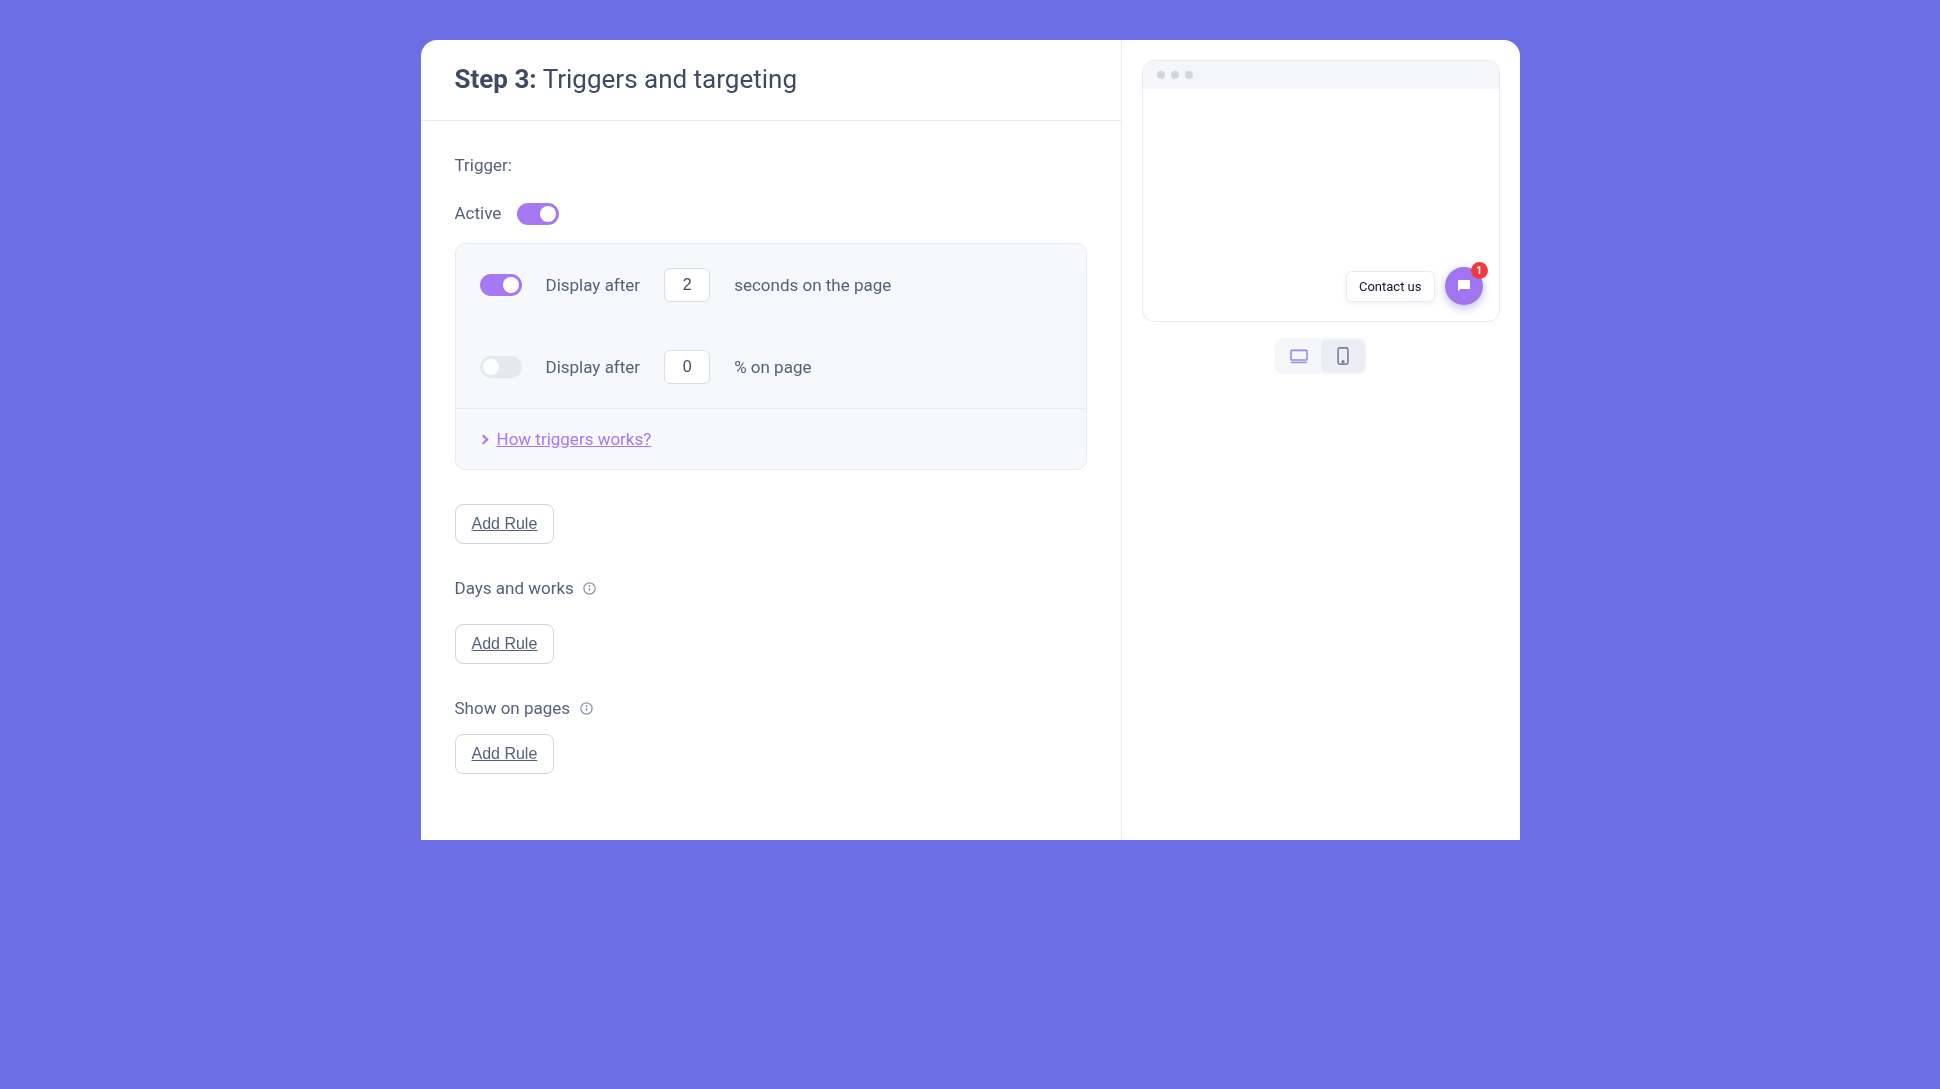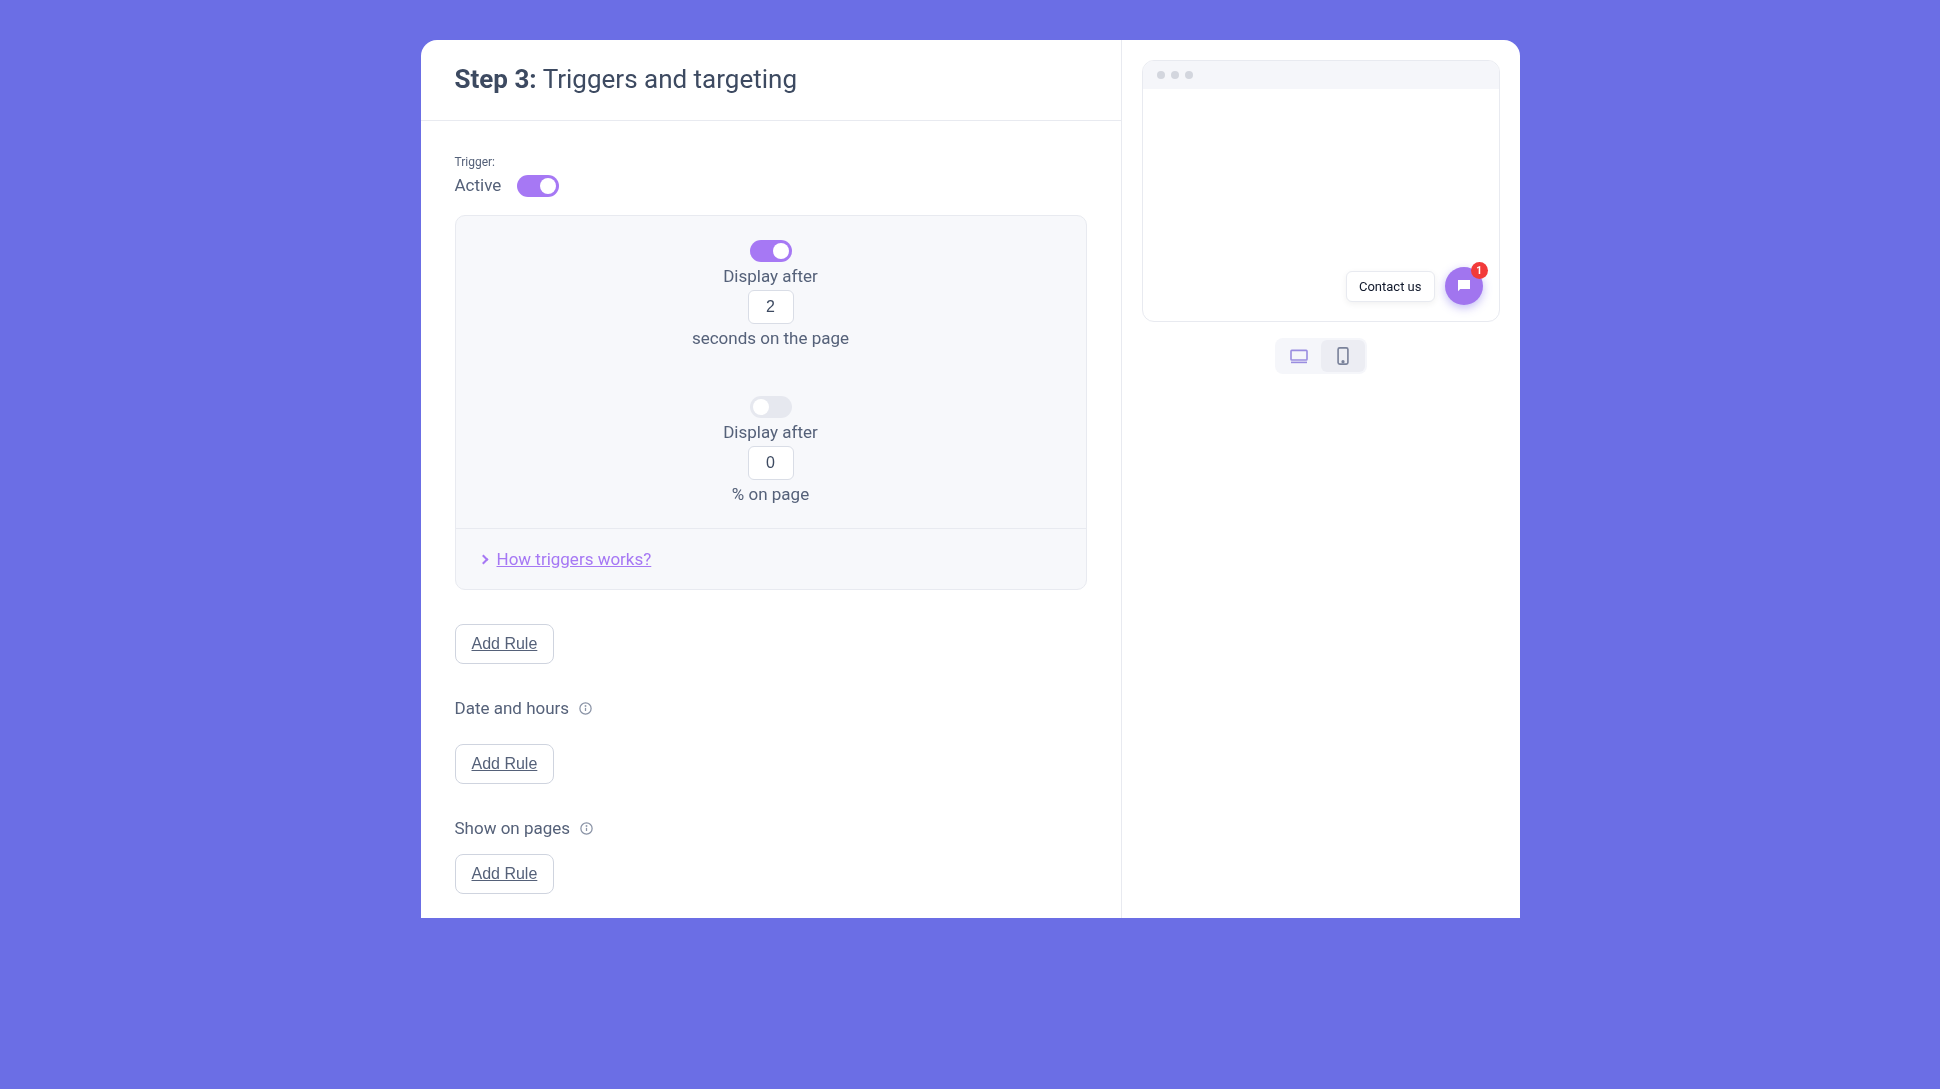--- a/index.html
+++ b/index.html
@@ -34,23 +34,23 @@
   .header-title {
     font-size: 26px;
     color: #3d4a61;
     font-weight: 400;
   }
   .header-title b { font-weight: 700; }
   .content {
     padding: 34px 34px 24px 34px;
   }
   .label {
-    font-size: 12px;
+    font-size: 17px;
     color: #556179;
-    margin-bottom: 6px;
+    margin-bottom: 28px;
   }
   .row-active {
     display: flex;
     gap: 16px;
     margin-bottom: 18px;
   }
   .row-active span { font-size: 17px; color: #556179; }
   .toggle {
     width: 42px;
     height: 22px;
@@ -72,24 +72,23 @@
   .panel {
     background: #f7f8fb;
     border: 1px solid #e8eaf0;
     border-radius: 10px;
     overflow: hidden;
   }
   .panel-row {
     padding: 24px 24px;
     display: flex;
     align-items: center;
-    gap: 4px;
+    gap: 24px;
     font-size: 17px;
     color: #556179;
-    flex-direction: column;
   }
   .num-input {
     width: 46px;
     height: 34px;
     border: 1px solid #d9dde6;
     border-radius: 6px;
     text-align: center;
     font-size: 16px;
     color: #3d4a61;
     background: #fff;
@@ -256,21 +255,21 @@
           <span>How triggers works?</span>
         </div>
       </div>
 
       <div class="section">
         <button class="btn-outline">Add Rule</button>
       </div>
 
       <div class="section">
         <div class="section-label">
-          <span>Date and hours</span>
+          <span>Days and works</span>
           <span class="info-icon">
             <svg width="15" height="15" viewBox="0 0 24 24" fill="none" stroke="#8a93a6" stroke-width="2">
                 <circle cx="12" cy="12" r="9"></circle>
                 <line x1="12" y1="11" x2="12" y2="16"></line>
                 <circle cx="12" cy="8" r="0.5" fill="#8a93a6"></circle>
               </svg>
           </span>
         </div>
         <button class="btn-outline" style="margin-top:10px">Add Rule</button>
       </div>

